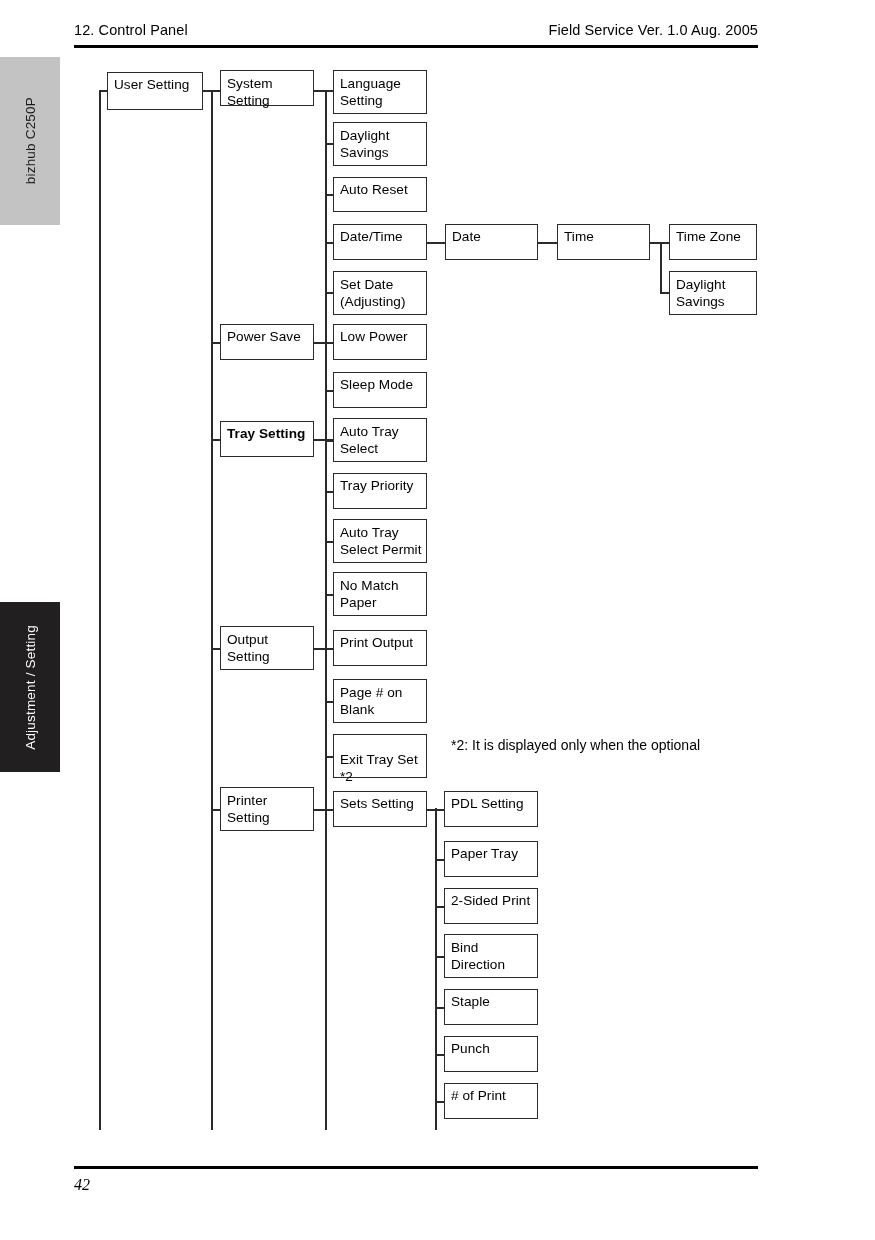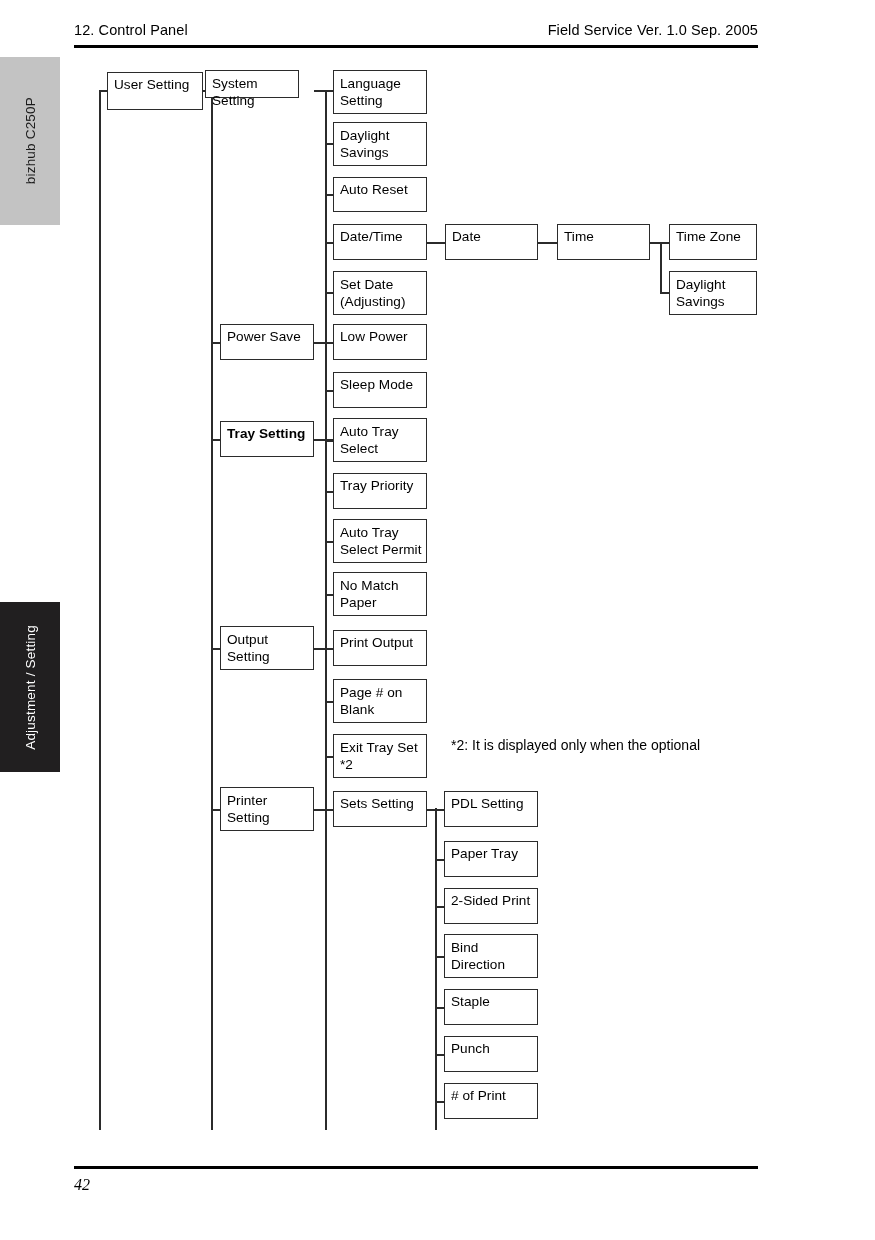--- a/index.html
+++ b/index.html
@@ -137,21 +137,21 @@
   }
   #footnote .fn-line2 {
     padding-left: 28px;
   }
 </style>
 </head>
 <body>
 
 <div id="page-header">
   <div class="hdr-left">12. Control Panel</div>
-  <div class="hdr-right">Field Service Ver. 1.0 Sep. 2005</div>
+  <div class="hdr-right">Field Service Ver. 1.0 Aug. 2005</div>
 </div>
 <div id="header-rule"></div>
 
 <div class="side-tab" id="tab-product">
   <span>bizhub C250P</span>
 </div>
 <div class="side-tab" id="tab-section">
   <span>Adjustment / Setting</span>
 </div>
 
@@ -160,21 +160,21 @@
   <div class="line v" style="left:99px; top:91px; height:1039px;"></div>
   <div class="line v" style="left:211px; top:91px; height:1039px;"></div>
   <div class="line v" style="left:325px; top:91px; height:1039px;"></div>
   <div class="line v" style="left:435px; top:808px; height:322px;"></div>
 
   <div class="line h" style="left:99px; top:90px; width:9px;"></div>
   <div class="node" style="left:107px; top:72px; width:96px; height:38px;">User Setting</div>
   <div class="line h" style="left:203px; top:90px; width:18px;"></div>
 
   <div class="line h" style="left:211px; top:90px; width:10px;"></div>
-  <div class="node two-line" style="left:205px; top:70px; width:94px; height:28px;">
+  <div class="node two-line" style="left:220px; top:70px; width:94px; height:36px;">
     <div style="white-space:pre-line;">System
 Setting</div>
   </div>
   <div class="line h" style="left:314px; top:90px; width:19px;"></div>
 
   <div class="line h" style="left:325px; top:90px; width:10px;"></div>
   <div class="node two-line" style="left:333px; top:70px; width:94px; height:44px;">
     <div style="white-space:pre-line;">Language
 Setting</div>
   </div>
@@ -257,21 +257,21 @@
   <div class="node" style="left:333px; top:630px; width:94px; height:36px;">Print Output</div>
 
   <div class="line h" style="left:325px; top:701px; width:10px;"></div>
   <div class="node two-line" style="left:333px; top:679px; width:94px; height:44px;">
     <div style="white-space:pre-line;">Page # on
 Blank</div>
   </div>
 
   <div class="line h" style="left:325px; top:756px; width:10px;"></div>
   <div class="node two-line" style="left:333px; top:734px; width:94px; height:44px;">
-    <div style="white-space:pre-line;">Exit Tray Set
+    <div style="white-space:pre-line;margin-top:12px;">Exit Tray Set
 *2</div>
   </div>
 
   <div class="line h" style="left:211px; top:809px; width:10px;"></div>
   <div class="node two-line" style="left:220px; top:787px; width:94px; height:44px;">
     <div style="white-space:pre-line;">Printer
 Setting</div>
   </div>
   <div class="line h" style="left:314px; top:809px; width:19px;"></div>
 

